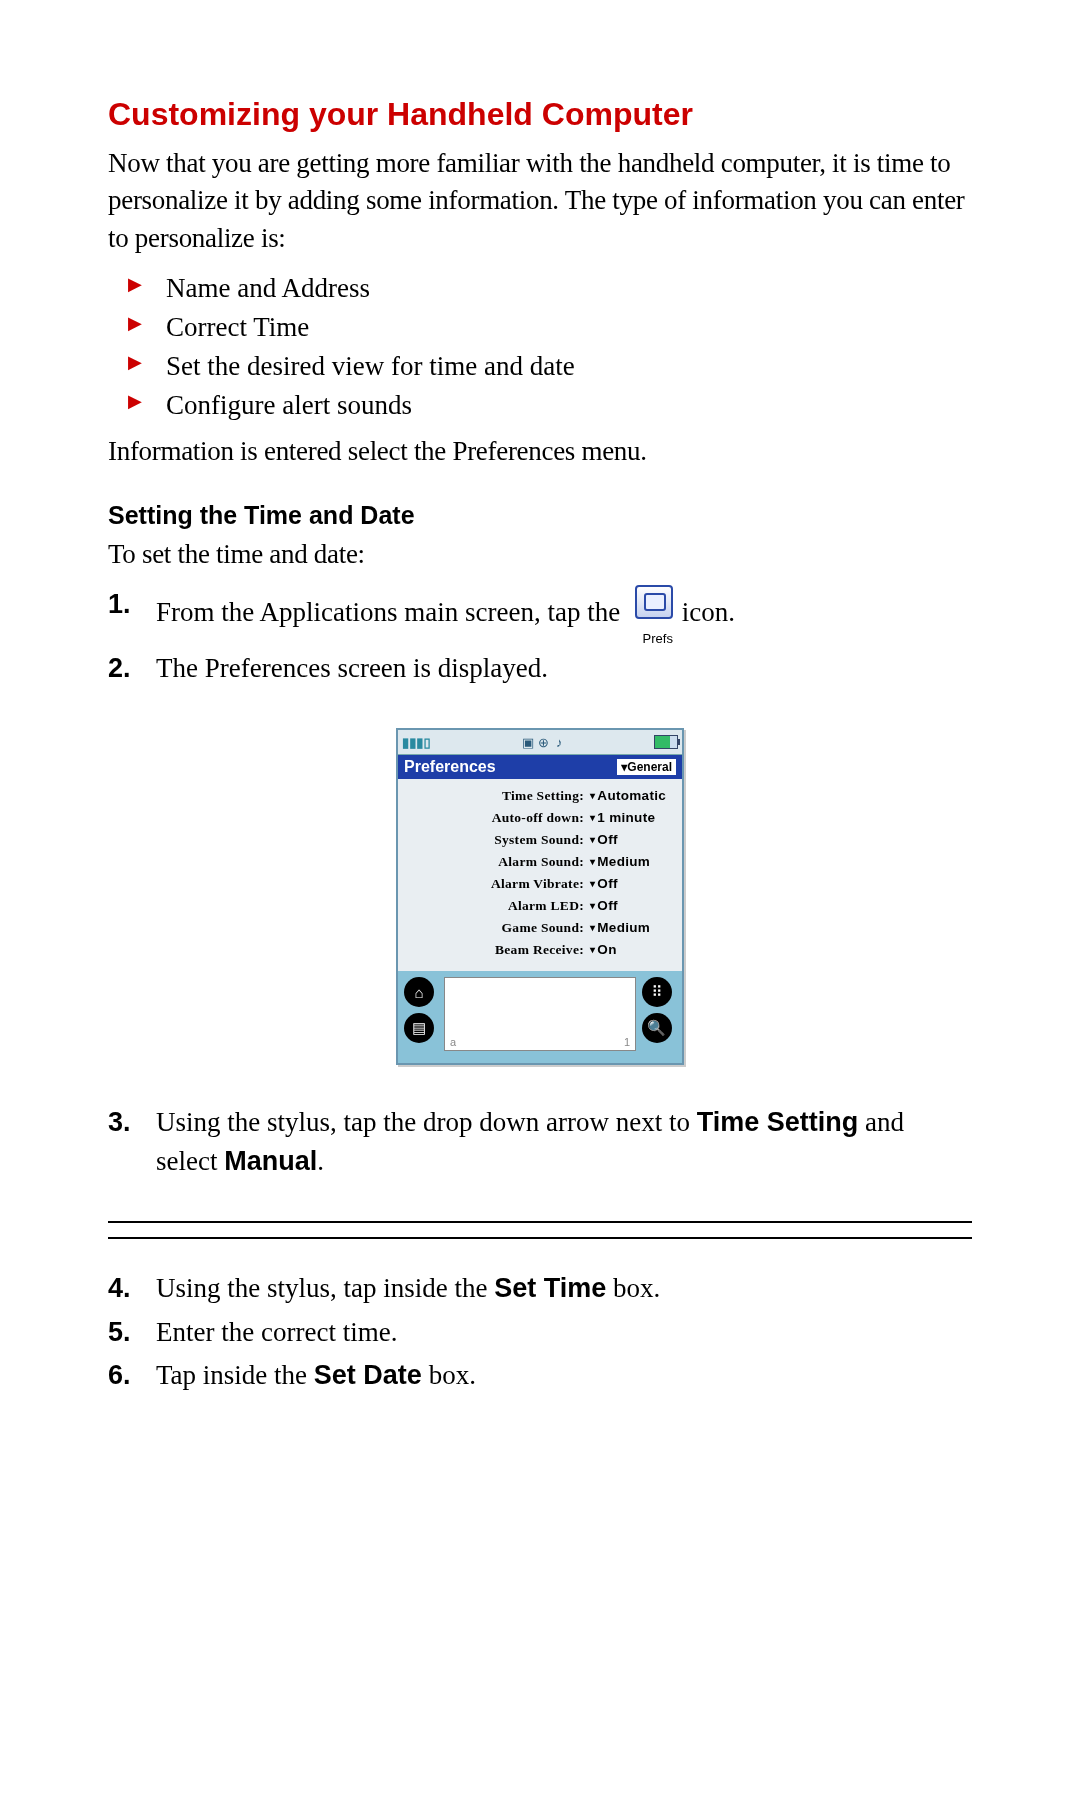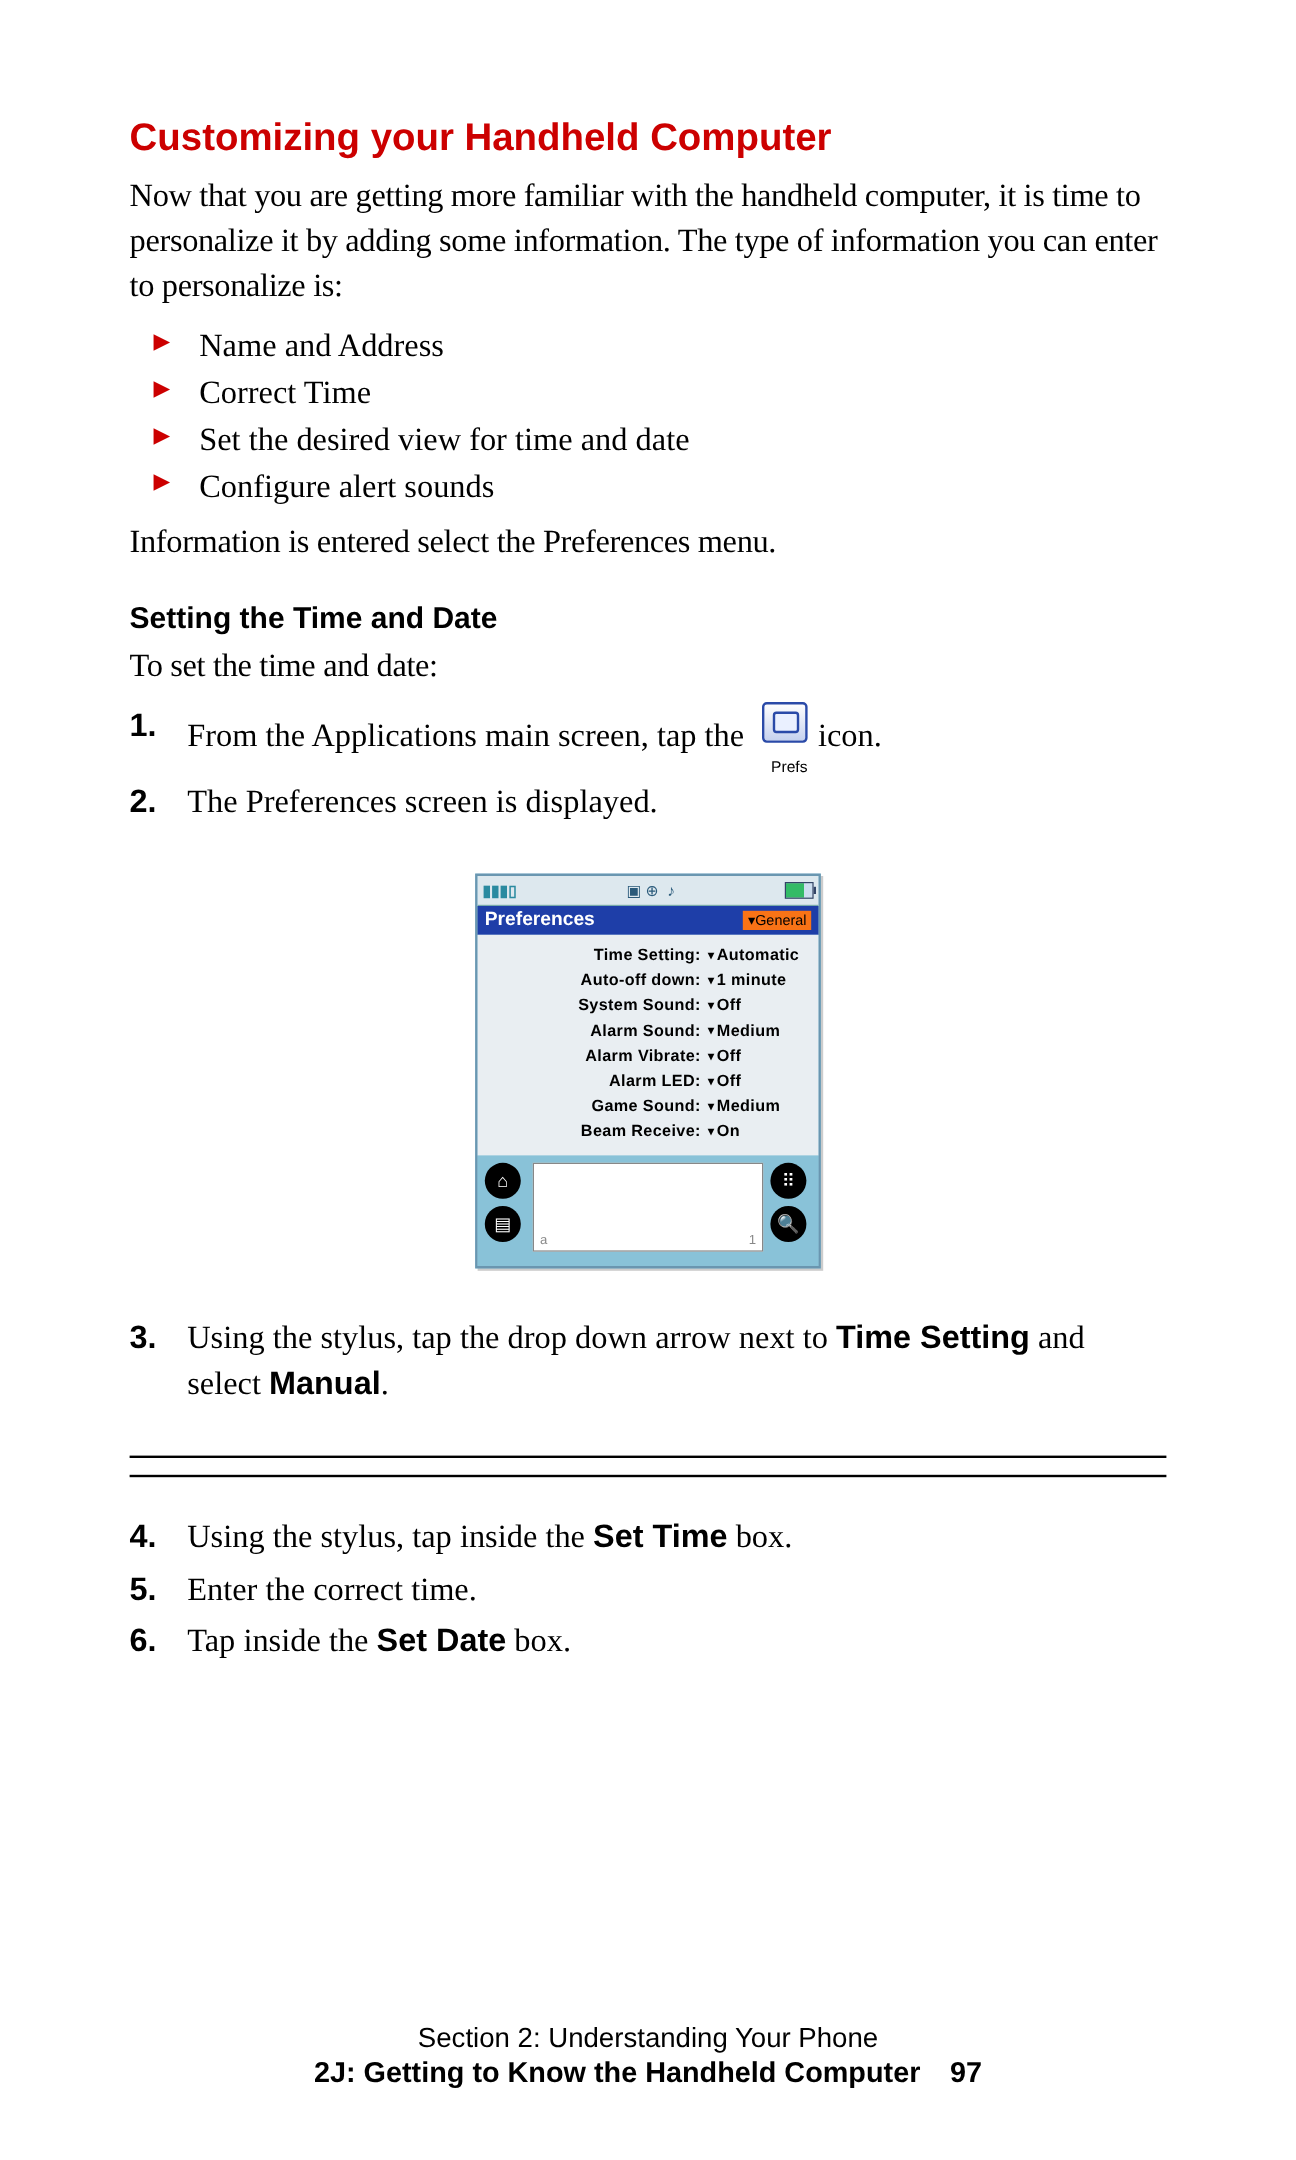--- a/index.html
+++ b/index.html
@@ -146,41 +146,41 @@
     background: #1e3ea8;
     color: #fff;
     font-weight: bold;
     font-size: 16px;
     padding: 3px 6px;
     display: flex;
     justify-content: space-between;
     align-items:center;
   }
   .dev-title .cat {
-    background: #f97316;
+    background: #ffffff;
     color: #000;
     font-size: 12px;
     padding: 1px 4px;
-    font-weight: normal;
+    font-weight: bold;
     text-align: center;
   }
   .dev-settings {
     background: #e9eef2;
     padding: 6px 4px 10px 4px;
   }
   .dev-row {
     display: flex;
     justify-content: flex-end;
     font-size: 13.5px;
     font-weight: bold;
     letter-spacing: 0.3px;
     padding: 3px 2px;
     color:#000;
   }
-  .dev-row .lbl { flex: 0 0 auto; text-align: right; padding-right: 4px;}
+  .dev-row .lbl { flex: 0 0 auto; text-align: right; padding-right: 4px; font-family: Liberation Serif, serif;}
   .dev-row .val { flex: 0 0 auto; text-align: left; min-width: 88px;}
   .tri { font-size: 10px; padding: 0 2px; position:relative; top:-1px;}
   .dev-bottom {
     background: #89c2d8;
     padding: 6px 6px 12px 6px;
     display: grid;
     grid-template-columns: 34px 1fr 34px;
     gap: 6px;
     align-items:start;
   }
@@ -347,21 +347,14 @@
       <span class="num-marker">5.</span>
       <span>Enter the correct time.</span>
     </li>
     <li>
       <span class="num-marker">6.</span>
       <span>Tap inside the </span>
       <span class="inline-strong">Set Date</span><span> box.</span>
     </li>
   </ol>
 
-  <div class="footer">
-    <div class="f1">Section 2: Understanding Your Phone</div>
-    <div class="f2">
-      <span>2J: Getting to Know the Handheld Computer</span>
-      <span class="pg">97</span>
-    </div>
-  </div>
 
 </div>
 
 </body></html>

